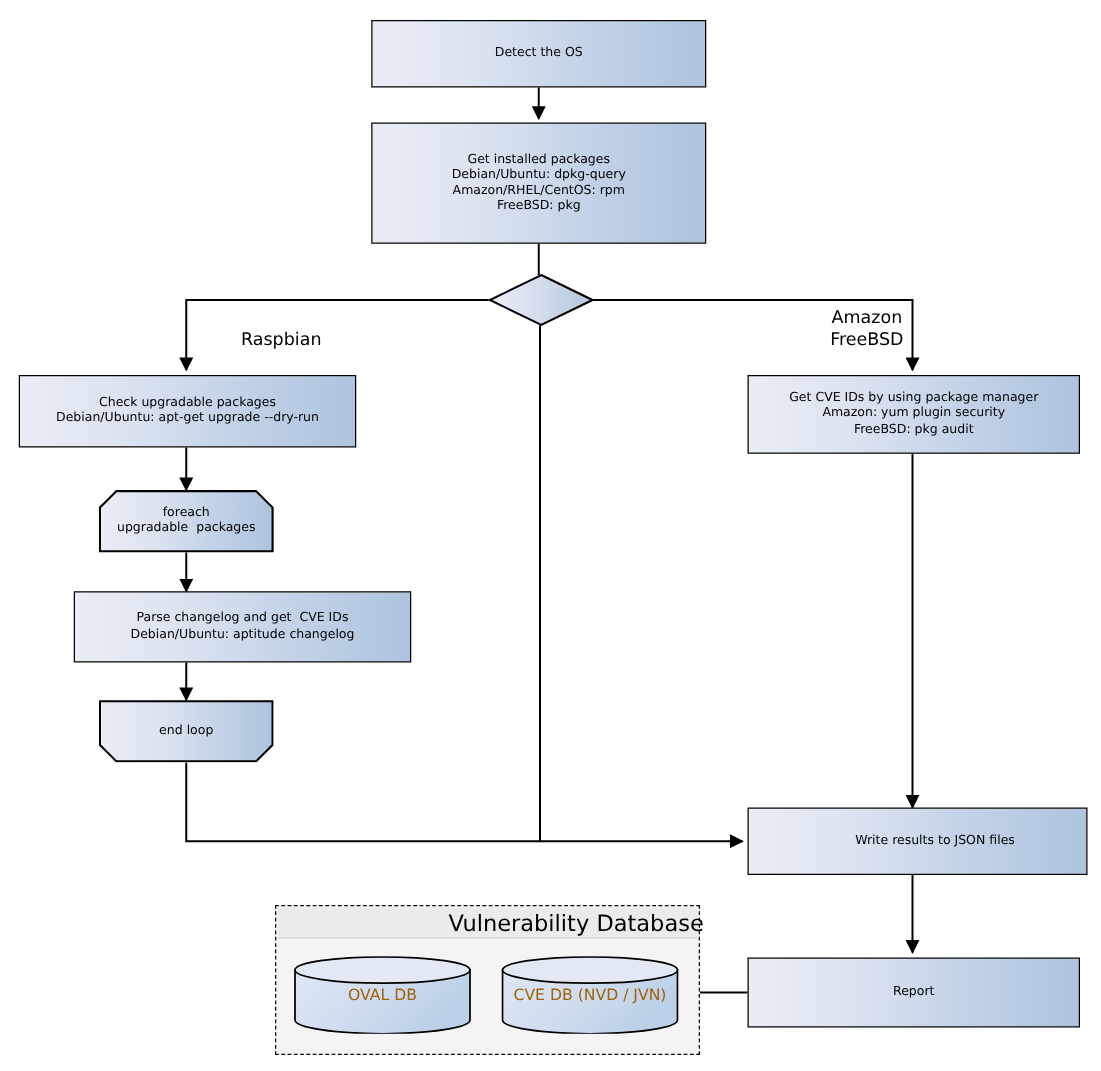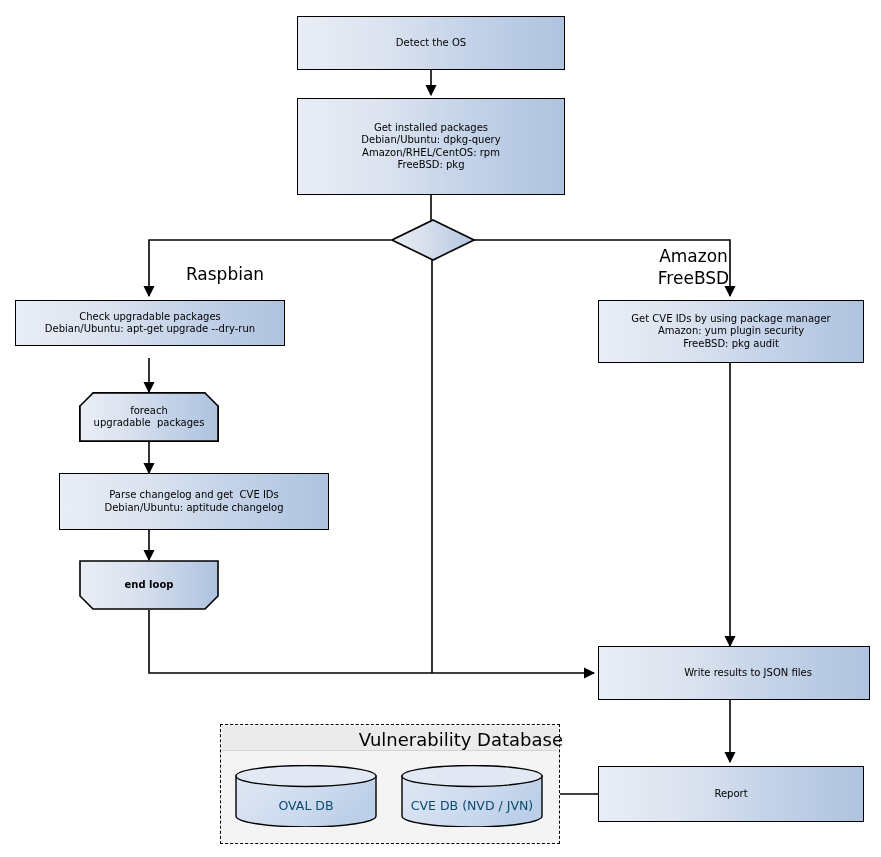--- a/index.html
+++ b/index.html
@@ -68,21 +68,21 @@
     clip-path: polygon(14px 0, calc(100% - 14px) 0, 100% 14px, 100% 100%, 0 100%, 0 14px);
   }
   .loop-start-outline {
     position: absolute;
     left: 0; top: 0;
     z-index: 4;
   }
   .edge-label {
     position: absolute;
     color: #000000;
-    font-size: 17px;
+    font-size: 14px;
     line-height: 1.3;
     text-align: center;
     white-space: pre;
     z-index: 3;
   }
   
   .pkg {
     position: absolute;
     box-sizing: border-box;
     border: 1.8px dashed #000000;
@@ -105,24 +105,23 @@
     text-align: right;
   }
   .cyl {
     position: absolute;
     z-index: 3;
   }
   .cyl-label {
     position: absolute;
     z-index: 4;
     font-size: 12.5px;
-    color: #0c4a6e;
+    color: #a16207;
     text-align: center;
     white-space: pre;
-    margin-top: 10px;
   }
 </style>
 </head>
 <body>
 
 <div id="canvas">
 
   <svg id="edges" viewBox="0 0 881 857" width="881" height="857" xmlns="http://www.w3.org/2000/svg">
     <defs>
       <marker id="arrow" viewBox="0 0 10 10" refX="9" refY="5" markerWidth="7" markerHeight="7" orient="auto-start-reverse">
@@ -178,21 +177,21 @@
         <linearGradient id="gradDiamond" x1="0" y1="0" x2="1" y2="0">
           <stop offset="0%" stop-color="#e9edf5"></stop>
           <stop offset="35%" stop-color="#dbe2ee"></stop>
           <stop offset="100%" stop-color="#b3c6e0"></stop>
         </linearGradient>
       </defs>
       <polygon points="42,1 83,21 42,41 1,21" fill="url(#gradDiamond)" stroke="#000000" stroke-width="1.6"></polygon>
     </svg>
   </div>
 
-  <div class="node box" style="left:15px; top:300px; width:270px; height:46px;">
+  <div class="node box" style="left:15px; top:300px; width:270px; height:58px;">
     <div class="lines">
       <div>Check upgradable packages</div>
       <div>Debian/Ubuntu: apt-get upgrade --dry-run</div>
     </div>
   </div>
 
   <div class="node loop-start" style="left:79px; top:392px; width:140px; height:50px;">
     <div class="lines">
       <div>foreach</div>
       <div>upgradable  packages</div>
@@ -202,21 +201,21 @@
     <polygon points="14,1 126,1 139,14 139,49 1,49 1,14" fill="none" stroke="#000000" stroke-width="1.6"></polygon>
   </svg>
 
   <div class="node box" style="left:15px; top:473px; width:270px; height:57px;margin-left:44px;">
     <div class="lines">
       <div>Parse changelog and get  CVE IDs</div>
       <div>Debian/Ubuntu: aptitude changelog</div>
     </div>
   </div>
 
-  <div class="node" style="left:79px; top:560px; width:140px; height:50px; background:transparent; border:none;font-weight:bold;">
+  <div class="node" style="left:79px; top:560px; width:140px; height:50px; background:transparent; border:none;">
     <svg style="position:absolute; left:0; top:0;" width="140" height="50" viewBox="0 0 140 50" xmlns="http://www.w3.org/2000/svg">
       <defs>
         <linearGradient id="gradEndLoop" x1="0" y1="0" x2="1" y2="0">
           <stop offset="0%" stop-color="#e9edf5"></stop>
           <stop offset="35%" stop-color="#dde4f0"></stop>
           <stop offset="100%" stop-color="#aec3df"></stop>
         </linearGradient>
       </defs>
       <polygon points="1,1 139,1 139,36 126,49 14,49 1,36" fill="url(#gradEndLoop)" stroke="#000000" stroke-width="1.6"></polygon>
     </svg>

